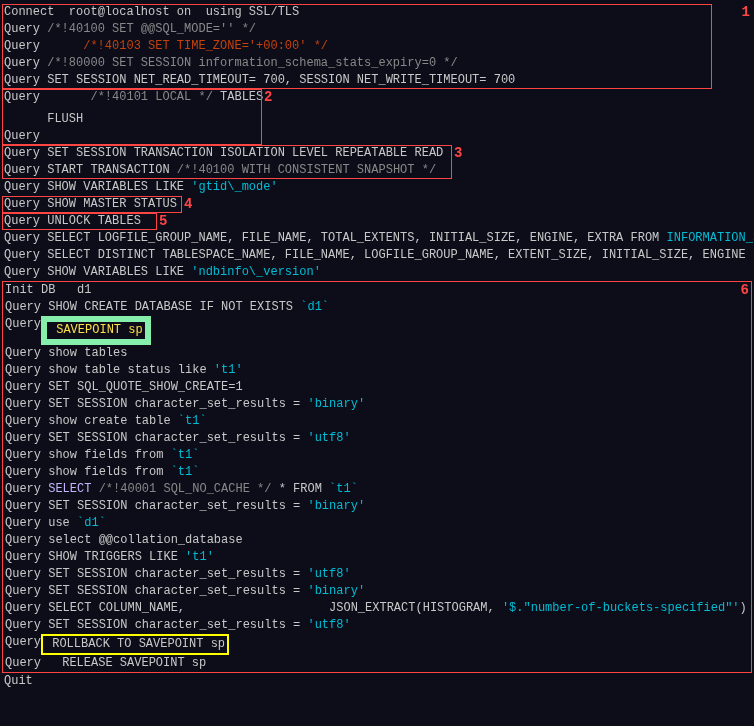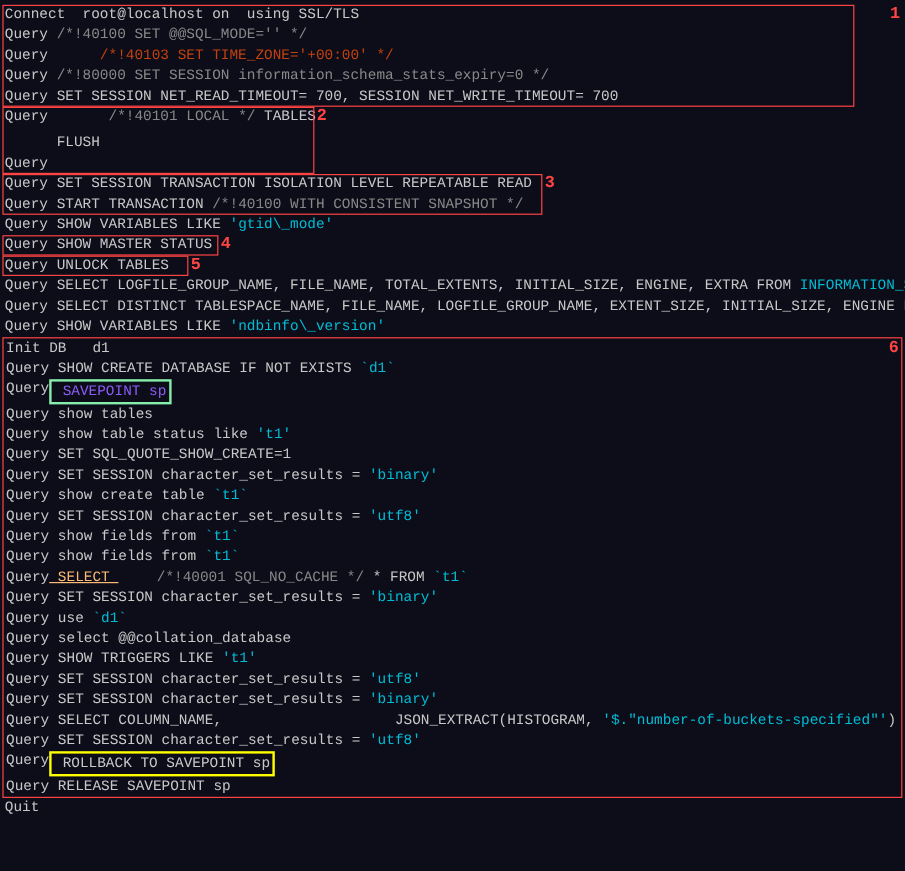--- a/index.html
+++ b/index.html
@@ -133,21 +133,21 @@
       <span style="color:#c8c8c8;">Init DB</span>
       <span style="color:#c8c8c8;">   d1</span>
     </div>
     <div class="line">
       <span style="color:#c8c8c8;">Query</span>
       <span style="color:#c8c8c8;"> SHOW CREATE DATABASE IF NOT EXISTS </span><span style="color:#00bcd4;">`d1`</span>
     </div>
 
     <div class="line">
       <span style="color:#c8c8c8;">Query</span>
-      <span style="border:2px solid #86efac; color:#8b5cf6; padding:0 2px;"> SAVEPOINT sp</span>
+      <span style="border:6px solid #86efac; color:#fde047; padding:0 2px;"> SAVEPOINT sp</span>
     </div>
 
     <div class="line">
       <span style="color:#c8c8c8;">Query</span>
       <span style="color:#c8c8c8;"> show tables</span>
     </div>
     <div class="line">
       <span style="color:#c8c8c8;">Query</span>
       <span style="color:#c8c8c8;"> show table status like </span><span style="color:#00bcd4;">'t1'</span>
     </div>
@@ -170,21 +170,21 @@
     <div class="line">
       <span style="color:#c8c8c8;">Query</span>
       <span style="color:#c8c8c8;"> show fields from </span><span style="color:#00bcd4;">`t1`</span>
     </div>
     <div class="line">
       <span style="color:#c8c8c8;">Query</span>
       <span style="color:#c8c8c8;"> show fields from </span><span style="color:#00bcd4;">`t1`</span>
     </div>
     <div class="line">
       <span style="color:#c8c8c8;">Query</span>
-      <span style="color:#fdba74;text-decoration:underline;"> SELECT </span><span style="color:#888888;margin-left:32px;">/*!40001 SQL_NO_CACHE */</span><span style="color:#c8c8c8;"> * FROM </span><span style="color:#00bcd4;">`t1`</span>
+      <span style="color:#c4b5fd;"> SELECT </span><span style="color:#888888;">/*!40001 SQL_NO_CACHE */</span><span style="color:#c8c8c8;"> * FROM </span><span style="color:#00bcd4;">`t1`</span>
     </div>
     <div class="line">
       <span style="color:#c8c8c8;">Query</span>
       <span style="color:#c8c8c8;"> SET SESSION character_set_results = </span><span style="color:#00bcd4;">'binary'</span>
     </div>
     <div class="line">
       <span style="color:#c8c8c8;">Query</span>
       <span style="color:#c8c8c8;"> use </span><span style="color:#00bcd4;">`d1`</span>
     </div>
     <div class="line">
@@ -212,21 +212,21 @@
       <span style="color:#c8c8c8;"> SET SESSION character_set_results = </span><span style="color:#00bcd4;">'utf8'</span>
     </div>
 
     <div class="line">
       <span style="color:#c8c8c8;">Query</span>
       <span style="border:2px solid #ffff00; color:#c8c8c8; padding:0 2px;"> ROLLBACK TO SAVEPOINT sp</span>
     </div>
 
     <div class="line">
       <span style="color:#c8c8c8;">Query</span>
-      <span style="color:#c8c8c8;"> RELEASE SAVEPOINT sp</span>
+      <span style="color:#c8c8c8;margin-left:14px;"> RELEASE SAVEPOINT sp</span>
     </div>
   </div>
 
   <div class="line">
     <span style="color:#c8c8c8;text-align:right;">Quit</span>
   </div>
 
 </div>
 
 </body></html>

